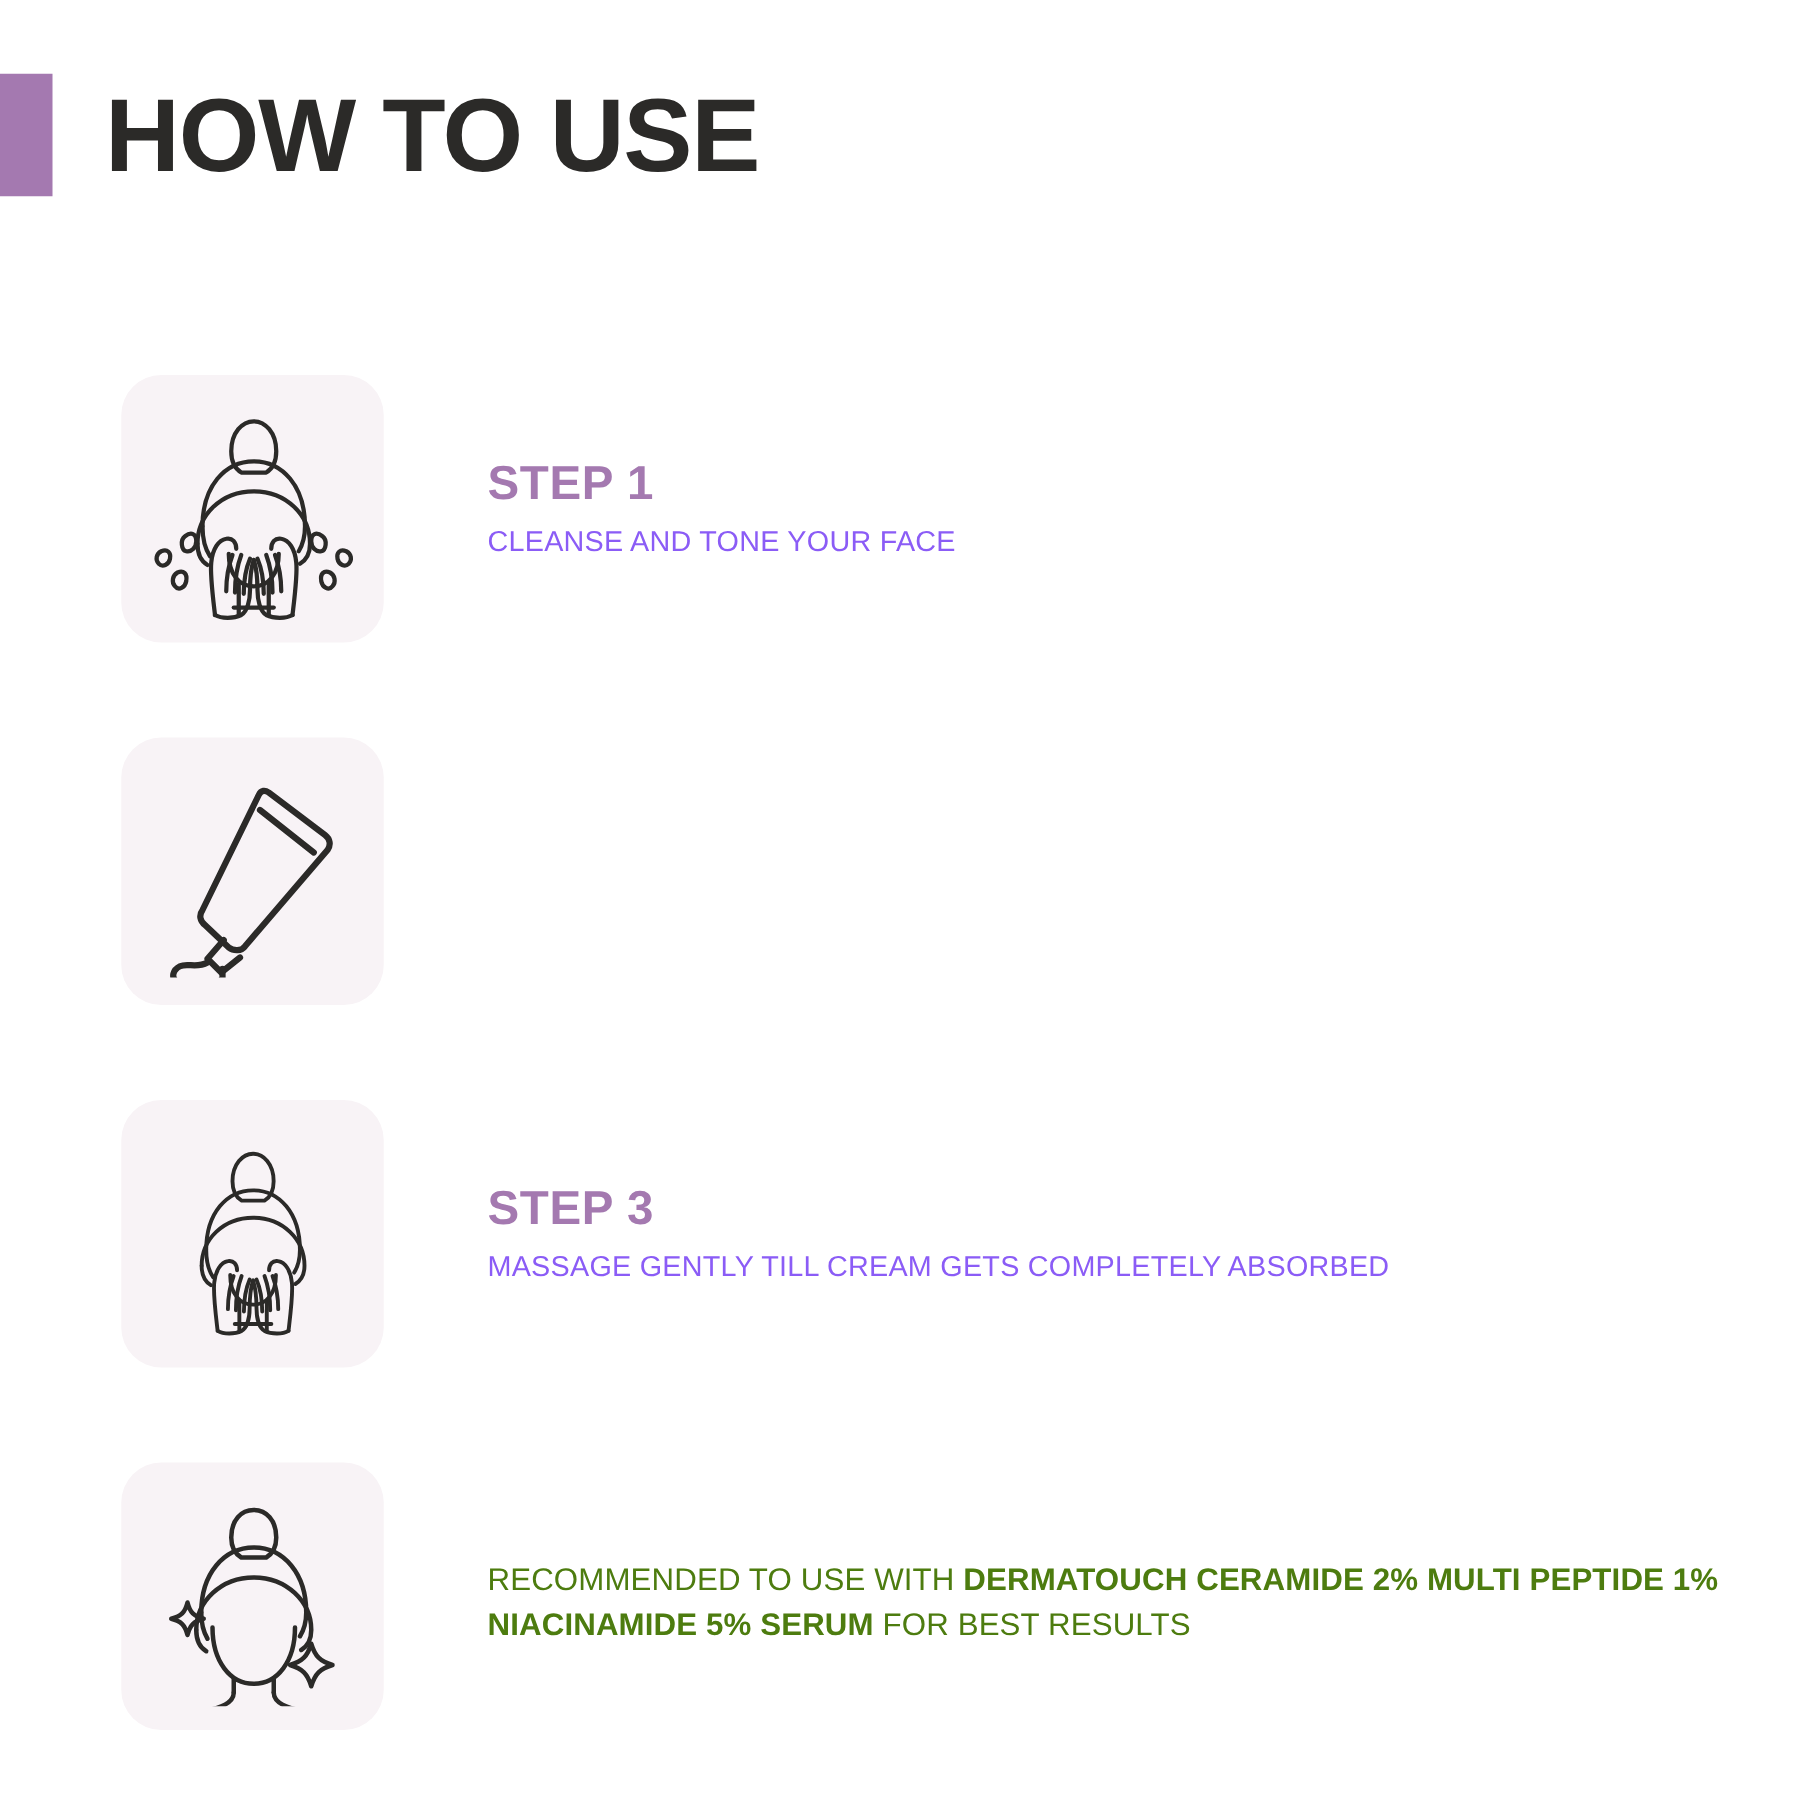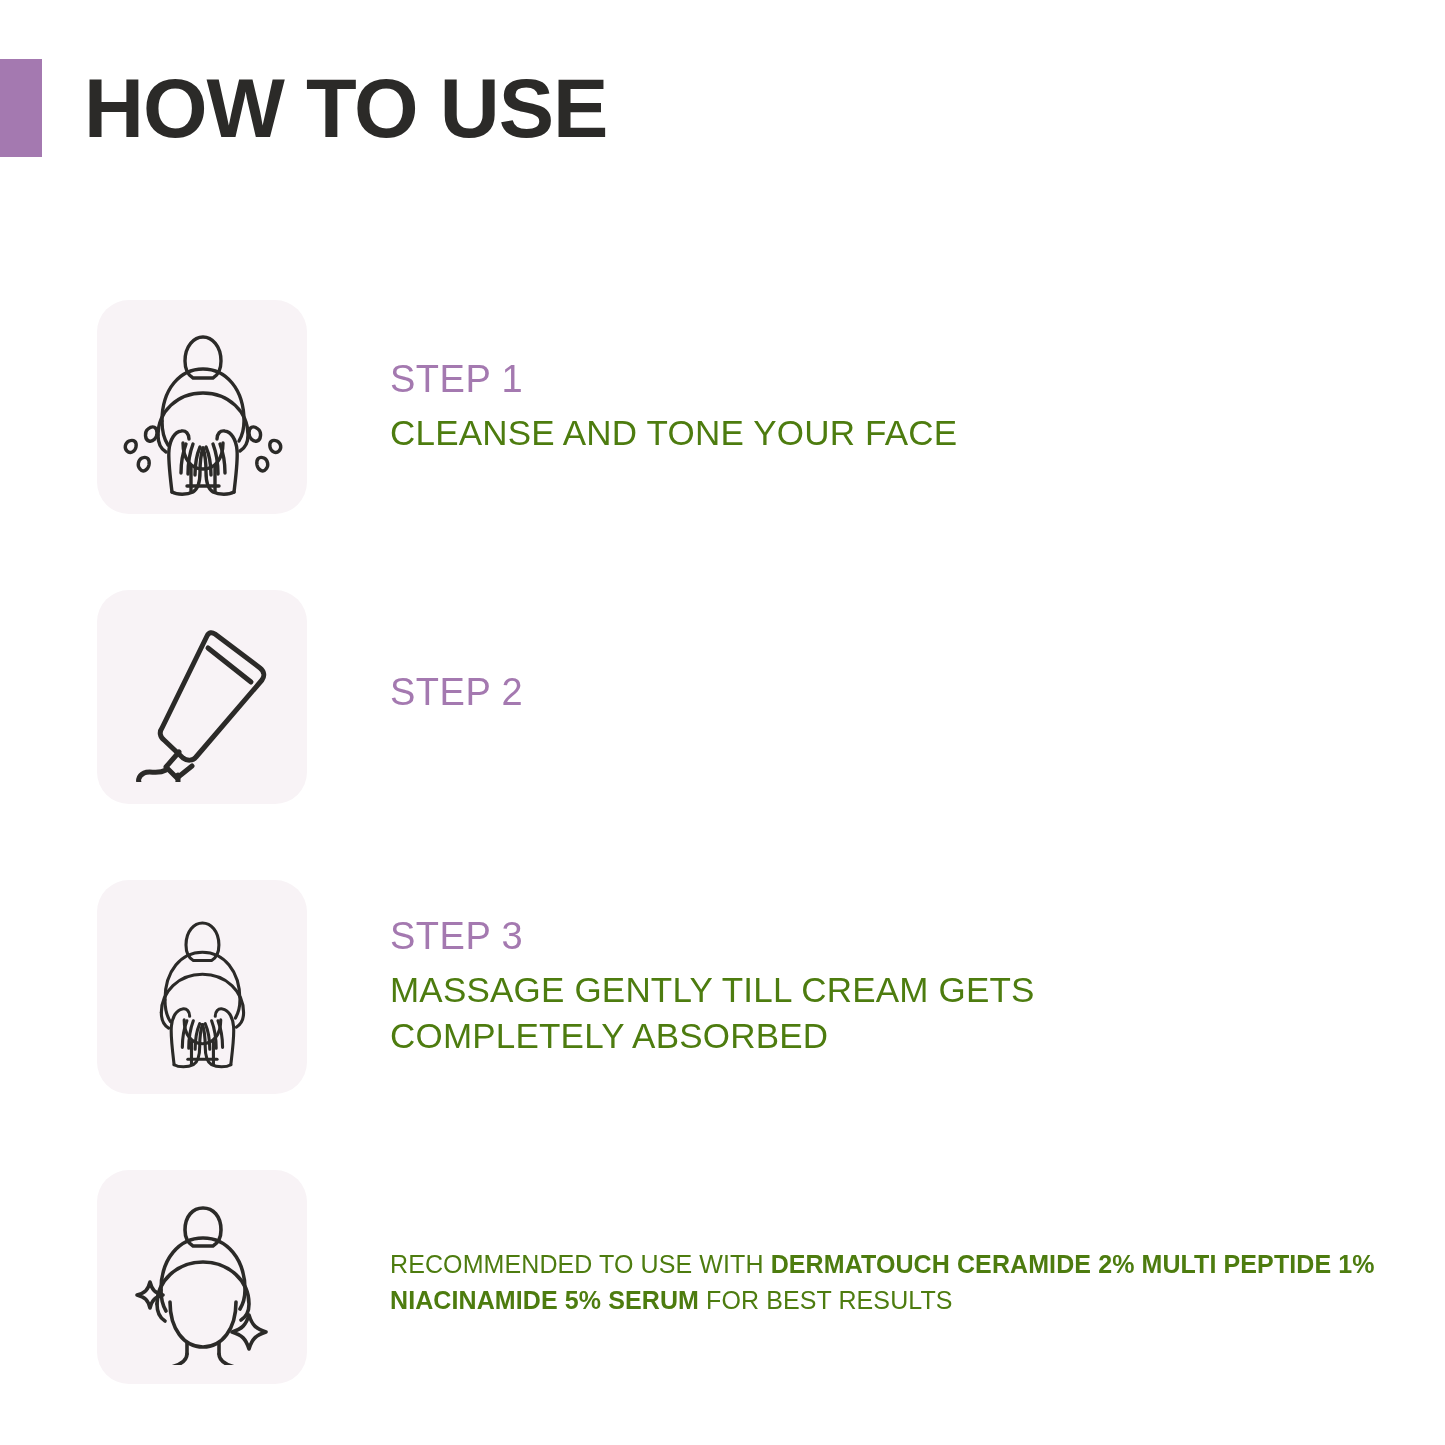--- a/index.html
+++ b/index.html
@@ -79,31 +79,31 @@
   .icon-tile svg { display: block; }
 
   .step-text {
     margin-left: 83px;
     padding-right: 60px;
     flex: 1 1 auto;
   }
 
   .step-heading {
     font-size: 38px;
-    font-weight: normal;
+    font-weight: bold;
     color: #A479B0;
     letter-spacing: 0.5px;
     line-height: 1.15;
     margin-bottom: 8px;
   }
 
   .step-desc {
-    font-size: 35px;
+    font-size: 23px;
     font-weight: normal;
-    color: #4d7c0f;
+    color: #8b5cf6;
     line-height: 1.32;
     max-width: 880px;
     letter-spacing: 0.2px;
   }
 
   .step-note {
     margin-top: 10px;
     font-size: 25px;
     color: #4d7c0f;
     line-height: 1.45;
@@ -182,21 +182,20 @@
             <path d="M88 36 L131 70"></path>
 
             <path d="M59 140 L46 155 L57 166 L72 154"></path>
 
             <path d="M46 158 C37 163 30 158 24 161 C18 164 17 170 21 173"></path>
             <path d="M21 173 C26 177 34 172 40 176 C47 180 54 178 58 170 L58 163"></path>
           </svg>
         </span>
       </div>
       <div class="step-text">
-        <div class="step-heading">STEP 2</div>
       </div>
     </div>
 
     <div class="step-row">
       <div class="icon-tile">
         <span>
           <svg width="160" height="180" viewBox="0 0 175 180" fill="none" stroke="#2B2A28" stroke-width="3.4" stroke-linecap="round" stroke-linejoin="round">
             <path d="M70 44 C70 29 79 20 88 20 C97 20 106 29 106 44 C106 52 103 58 98 61 L78 61 C73 58 70 52 70 44 Z"></path>
             <path d="M47 104 C47 72 65 52 88 52 C111 52 129 72 129 104 C129 112 127 119 124 124"></path>
             <path d="M47 104 C47 114 49 122 53 128"></path>

